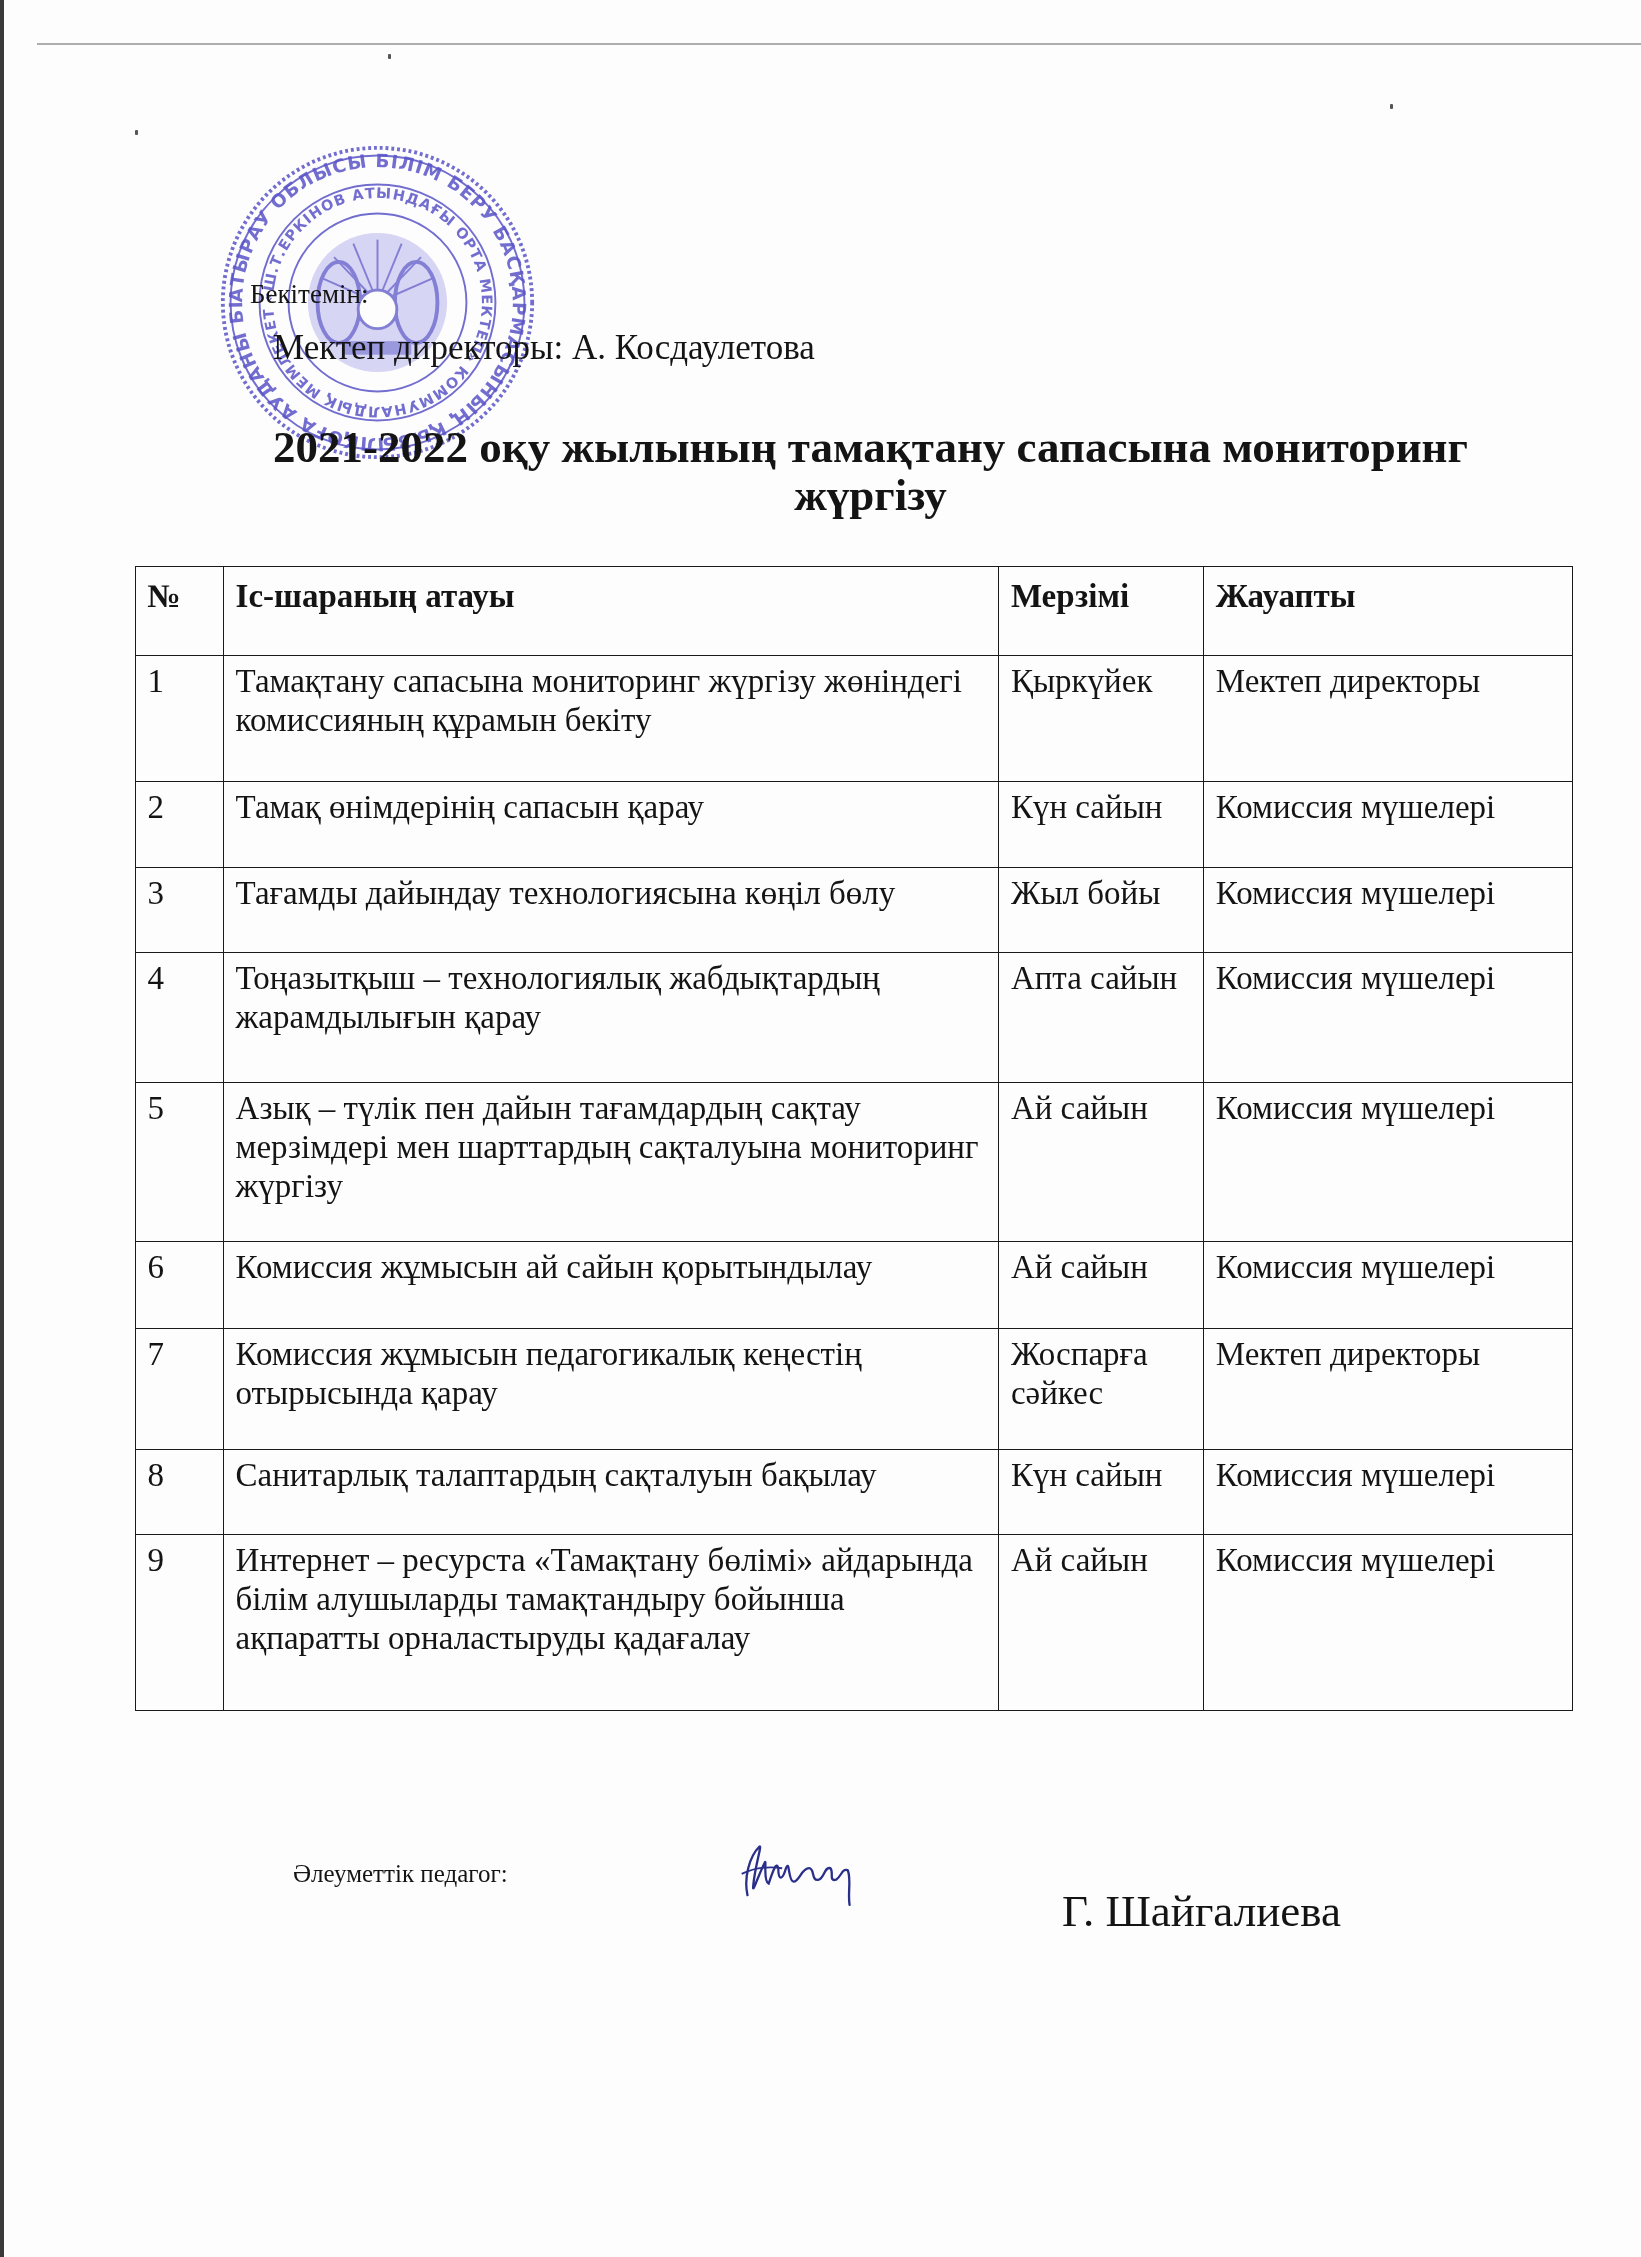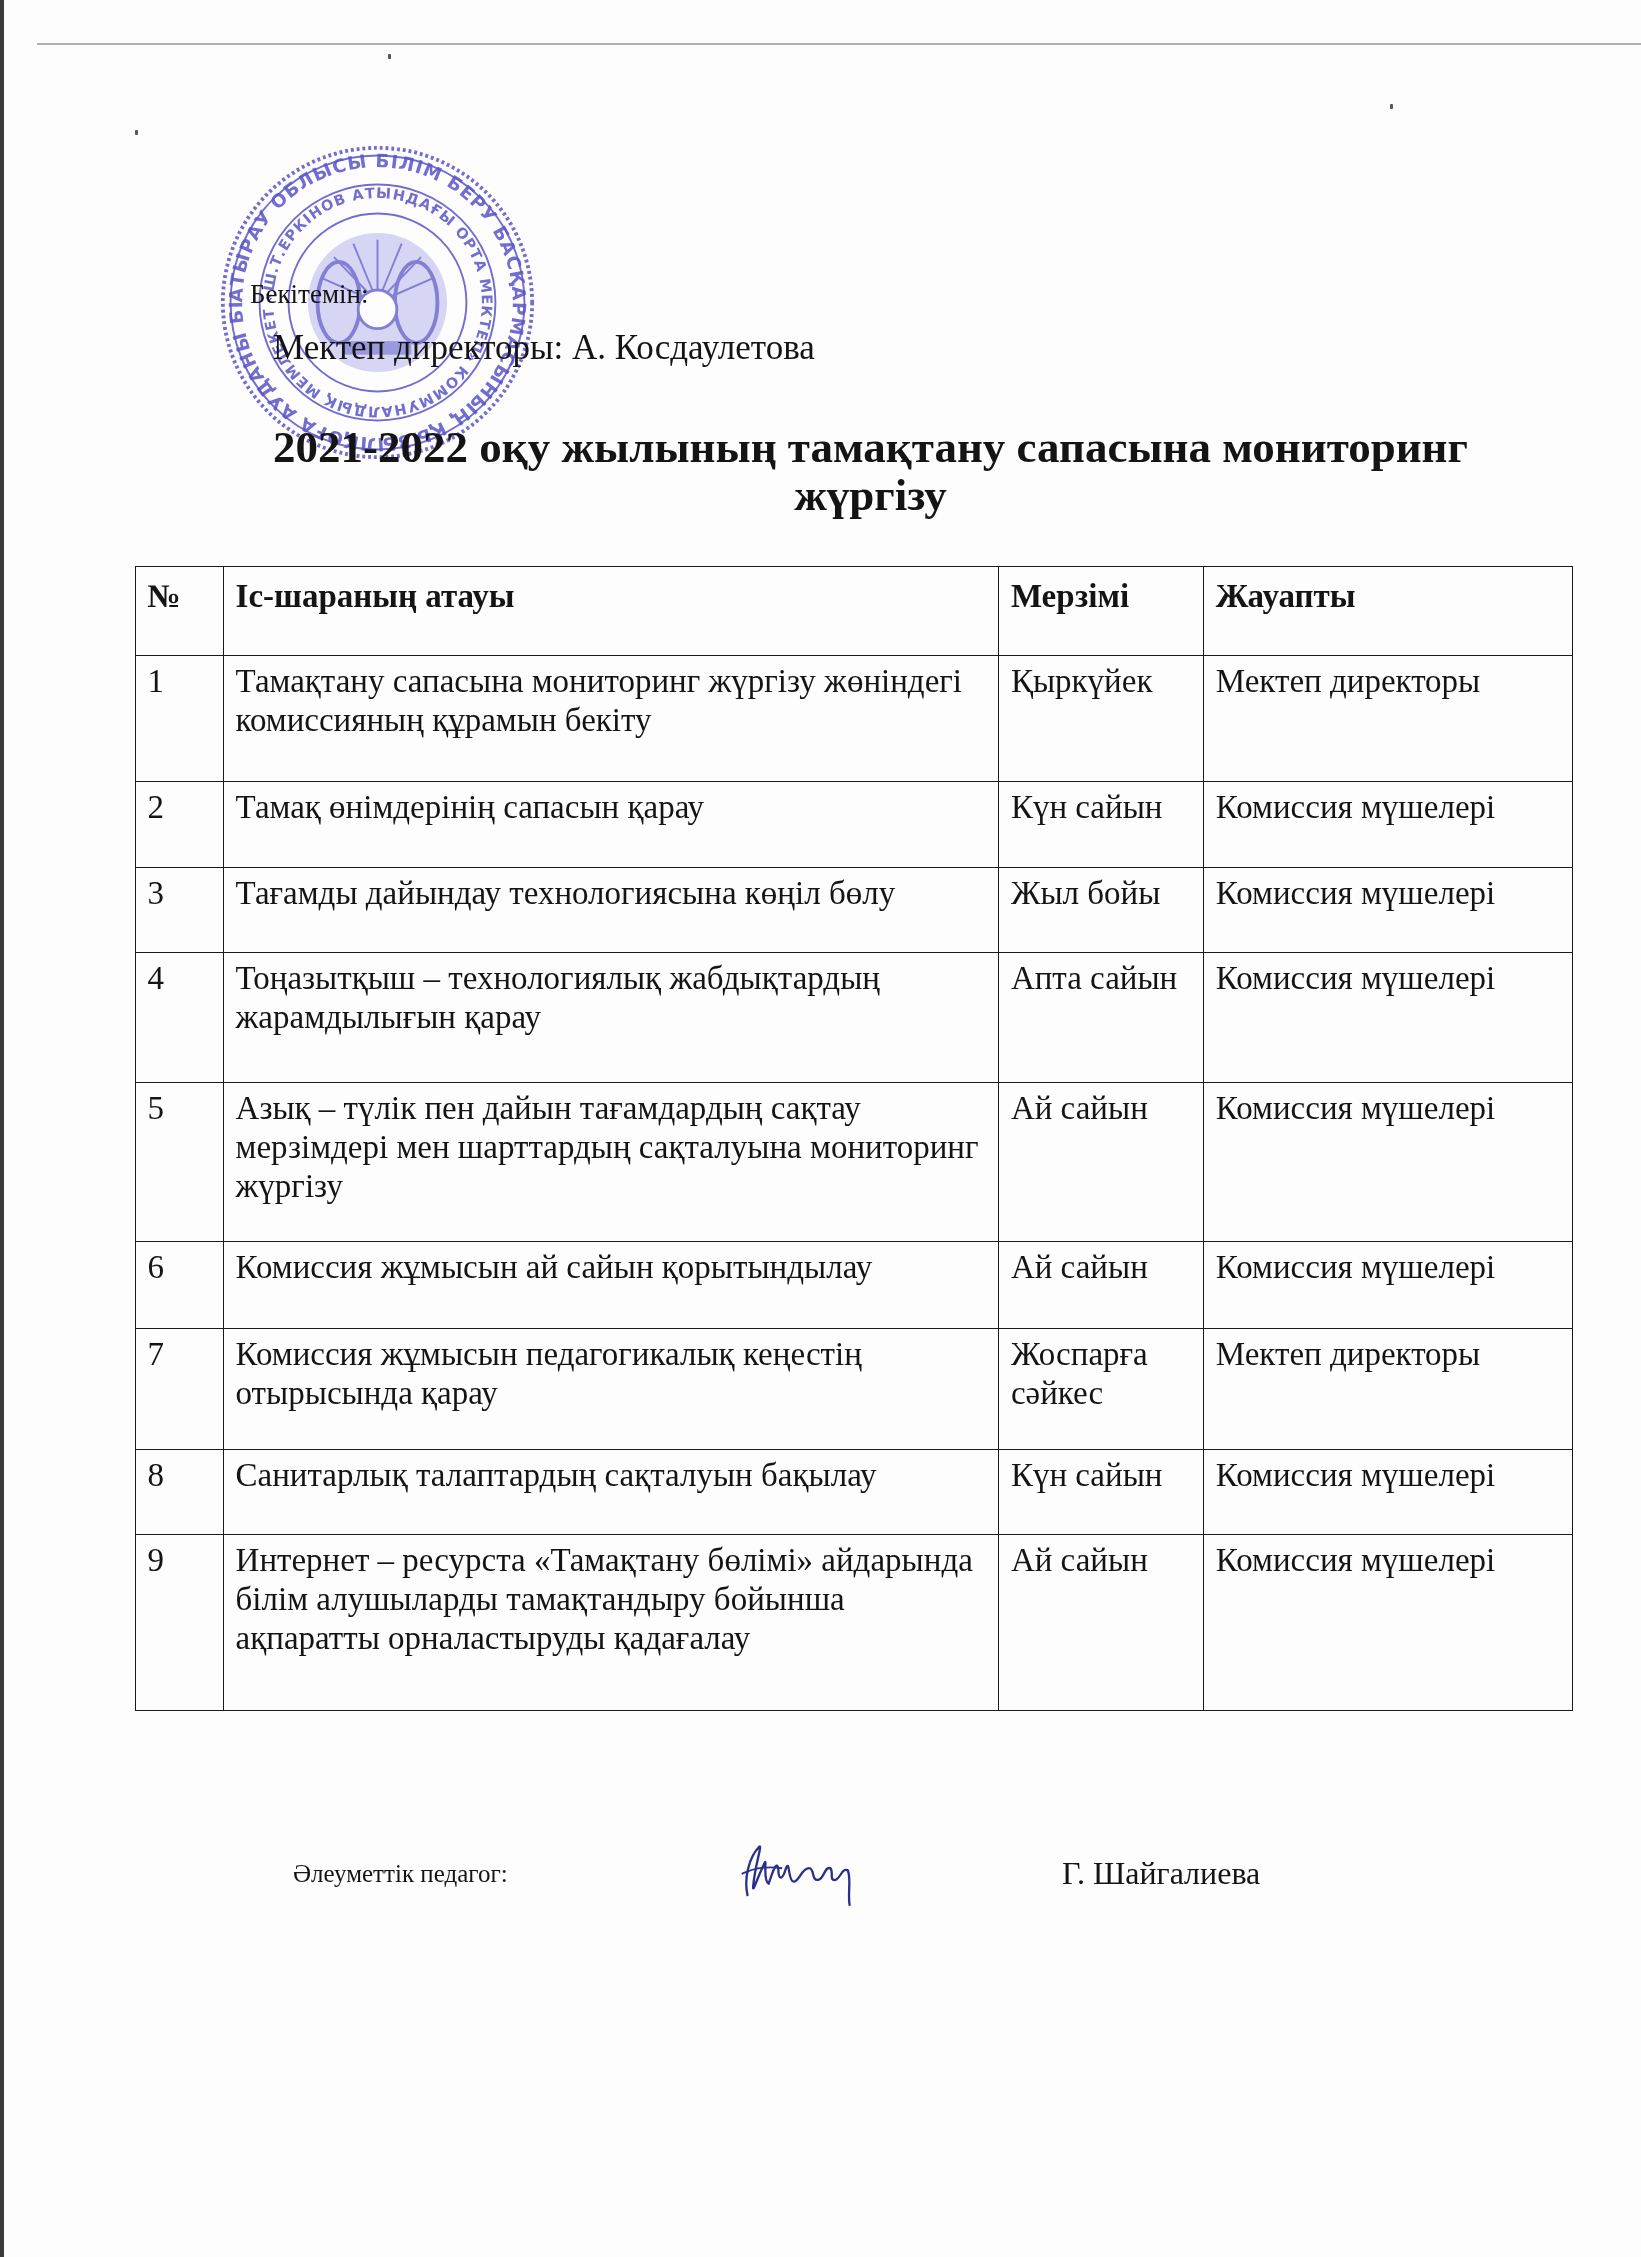--- a/index.html
+++ b/index.html
@@ -28,21 +28,21 @@
       border: 1.9px solid #1a1a1a; vertical-align: top; padding: 5.8px 11.6px 0 11.6px; text-align: left;
     }
     table.plan th { font-weight: bold; text-align: left; padding-top: 9.7px; }
     table.plan th.num { text-align: left; }
     col.c1 { width: 88px; } col.c2 { width: 776px; } col.c3 { width: 205px; } col.c4 { width: 369px; }
     tr.h-head { height: 89px; }
     tr.h1 { height: 126px; } tr.h2 { height: 86px; } tr.h3 { height: 85px; } tr.h4 { height: 130px; }
     tr.h5 { height: 159px; } tr.h6 { height: 87px; } tr.h7 { height: 121px; } tr.h8 { height: 85px; } tr.h9 { height: 176px; }
 
     .sign-role { position: absolute; left: 293px; top: 1854px; font-size: 25px; line-height: 39px; }
-    .sign-name { position: absolute; left: 1062px; top: 1854px; font-size: 32px; line-height: 39px; }
+    .sign-name { position: absolute; left: 1062px; top: 1892px; font-size: 45px; line-height: 39px; }
     .signature { position: absolute; left: 734px; top: 1839px; width: 130px; height: 68px; }
   </style>
 </head>
 <body>
 
 <div class="edge-left"></div>
 <div class="scan-line"></div>
 <div class="speck" style="left:388px;top:54px"></div>
 <div class="speck" style="left:1390px;top:104px"></div>
 <div class="speck" style="left:135px;top:130px"></div>

